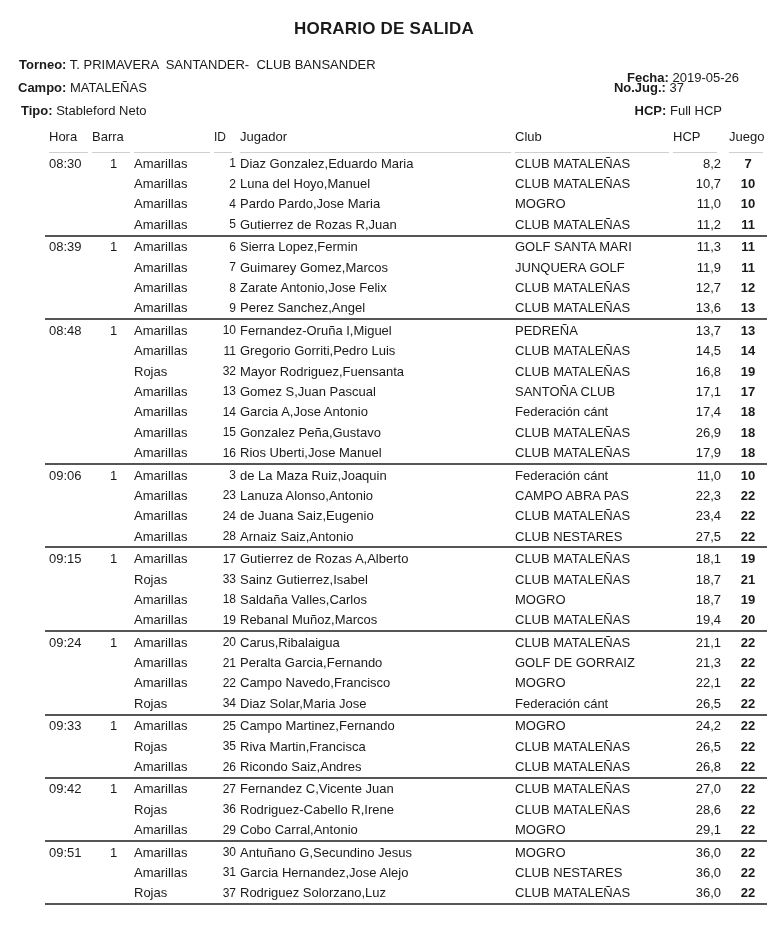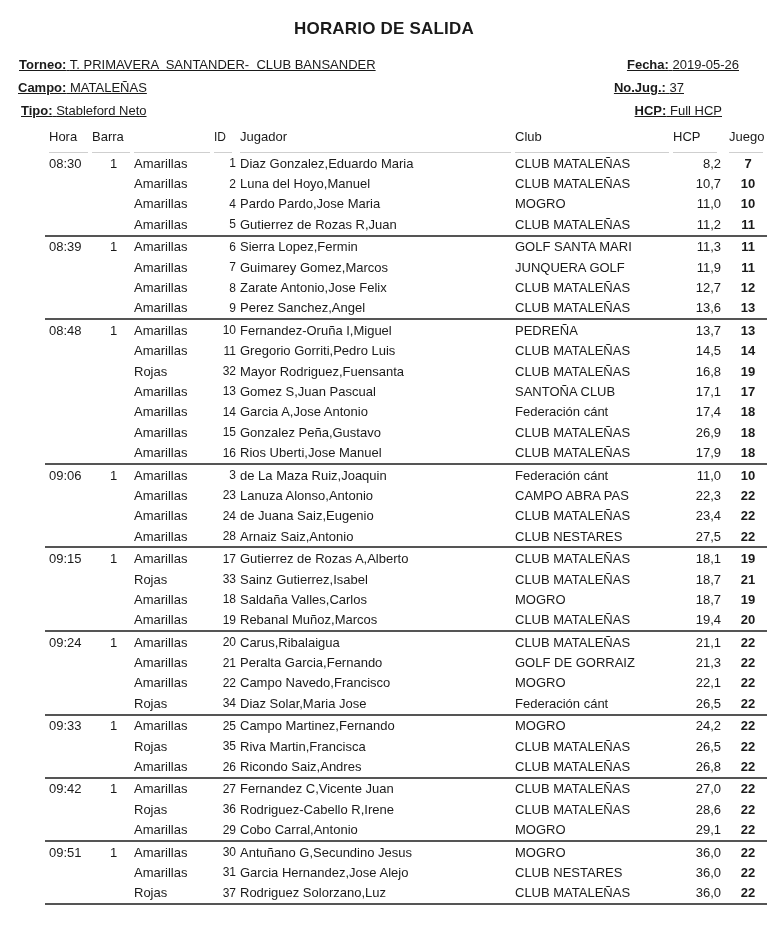--- a/index.html
+++ b/index.html
@@ -4,26 +4,26 @@
 <style>
   html, body { margin: 0; padding: 0; background: #ffffff; }
   body {
     width: 768px; height: 928px; position: relative; overflow: hidden;
     font-family: "Liberation Sans", "DejaVu Sans", sans-serif; color: #1a1a1a;
   }
   .title {
     position: absolute; top: 19px; left: 0; width: 768px; text-align: center;
     font-size: 17px; font-weight: bold; letter-spacing: 0.2px;
   }
-  .meta { position: absolute; font-size: 13px; white-space: nowrap; text-decoration: underline; }
+  .meta { position: absolute; font-size: 13px; white-space: nowrap; }
   .meta .lbl { font-weight: bold; }
   #m-torneo { left: 19px; top: 57px; }
   #m-campo  { left: 18px; top: 80px; }
   #m-tipo   { left: 21px; top: 103px; }
-  #m-fecha  { right: 29px; top: 57px; }
+  #m-fecha  { right: 29px; top: 70px; }
   #m-nojug  { right: 84px; top: 80px; }
   #m-hcp    { right: 46px; top: 103px; }
 
   table.grid {
     position: absolute; top: 129px; left: 45px; width: 720px;
     border-collapse: collapse; font-size: 13px; table-layout: fixed;
   }
   table.grid th {
     font-weight: normal; text-align: left; height: 18px; padding: 0;
     vertical-align: bottom; position: relative;

